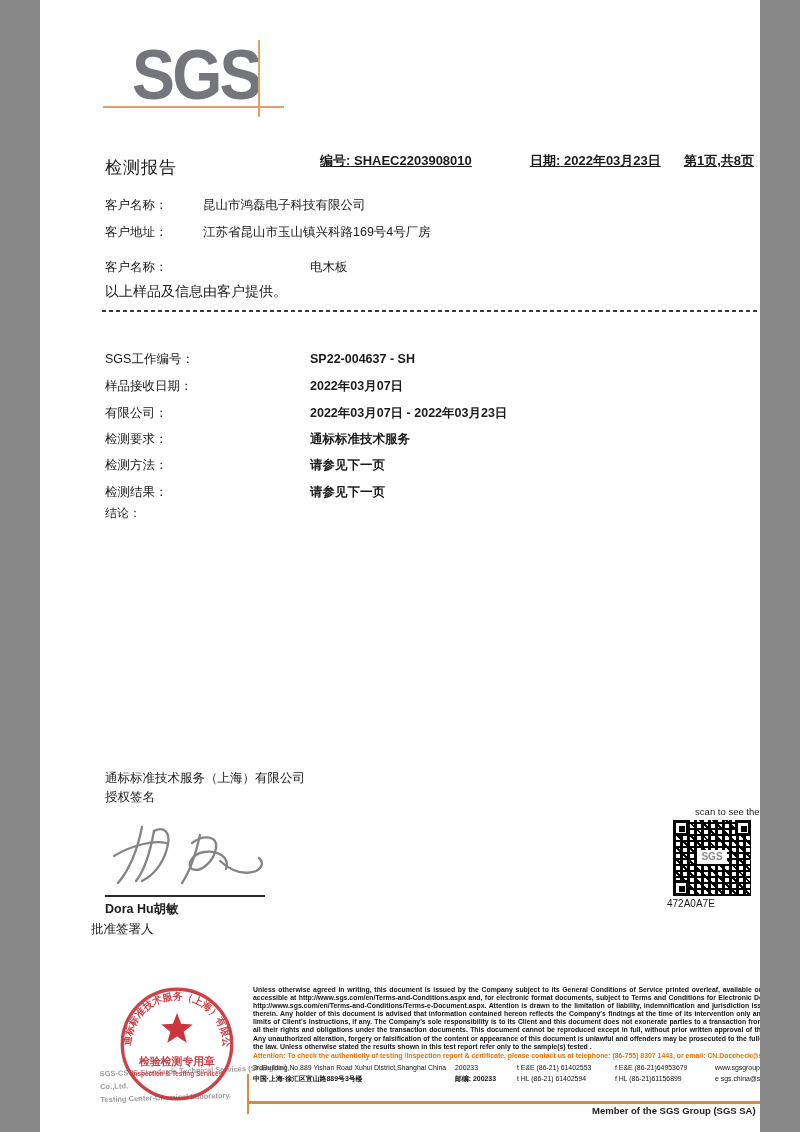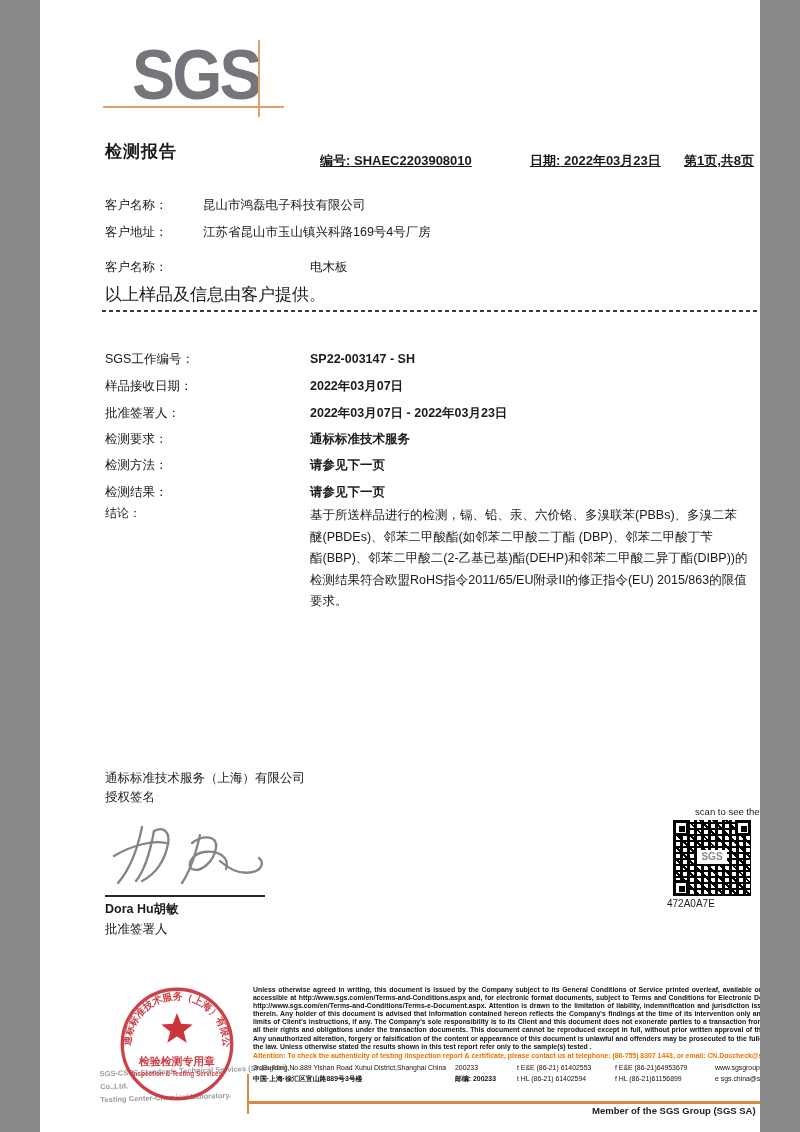--- a/index.html
+++ b/index.html
@@ -7,44 +7,44 @@
         font-family:"Liberation Sans", sans-serif;color:#1a1a1a;overflow:hidden;}
 
   
   .logo-text{position:absolute;left:92px;top:40px;font-size:70px;font-weight:700;
              color:#75767b;letter-spacing:-3px;transform:scaleX(.92);transform-origin:left;
              line-height:70px;}
   .logo-hline{position:absolute;left:63px;top:106px;width:181px;height:2px;background:#dfa06b;}
   .logo-vline{position:absolute;left:218px;top:40px;width:2px;height:77px;background:#dfa06b;}
 
   
-  .report-title{position:absolute;left:65px;top:140px;font-size:17px;font-weight:700;letter-spacing:1px;}
+  .report-title{position:absolute;left:65px;top:156px;font-size:17px;font-weight:400;letter-spacing:1px;}
   .hdr{position:absolute;top:152px;font-size:13px;font-weight:600;text-decoration:underline;}
   .hdr-no{left:280px;} .hdr-date{left:490px;} .hdr-page{left:644px;text-align:right;}
 
   
   .row{position:absolute;left:65px;right:40px;font-size:12.5px;line-height:15px;}
   .row .lab{position:absolute;left:0;}
   .row .val-c{position:absolute;left:98px;}
   .row .val-o{position:absolute;left:205px;font-weight:600;}
-  .note{position:absolute;left:65px;top:283px;font-size:17px;}
+  .note{position:absolute;left:65px;top:283px;font-size:14px;}
 
   .dashes{position:absolute;left:62px;top:310px;width:696px;height:2px;
           background:repeating-linear-gradient(90deg,#3a3a3a 0 4px,transparent 4px 7px);}
 
   
   .concl-lines{position:absolute;left:270px;top:505px;width:490px;font-size:12.5px;line-height:21.5px;}
   .concl-lab{position:absolute;left:65px;top:505px;font-size:12px;}
 
   
   .sig-company{position:absolute;left:65px;top:769px;font-size:12.5px;line-height:19px;}
   .sig-svg{position:absolute;left:68px;top:812px;}
   .sig-line{position:absolute;left:65px;top:895px;width:160px;height:2px;background:#2a2a2a;}
   .sig-name{position:absolute;left:65px;top:901px;font-size:12.5px;font-weight:600;text-align:center;}
-  .sig-title{position:absolute;left:65px;top:921px;font-size:12.5px;}
+  .sig-title{position:absolute;left:51px;top:921px;font-size:12.5px;}
 
   
   .qr-caption{position:absolute;left:627px;top:806px;width:120px;font-size:9.5px;text-align:right;}
   .qr{position:absolute;left:633px;top:820px;width:78px;height:76px;background:#fff;
       background-image:
         repeating-linear-gradient(90deg,#000 0 3px,transparent 3px 7px),
         repeating-linear-gradient(0deg,#000 0 2px,transparent 2px 6px),
         repeating-linear-gradient(45deg,#000 0 2px,transparent 2px 9px);}
   .finder{position:absolute;width:16px;height:16px;border:3px solid #000;background:#fff;box-sizing:border-box;}
   .finder::after{content:"";position:absolute;left:3px;top:3px;width:4px;height:4px;background:#000;border:1px solid #000;}
@@ -102,51 +102,44 @@
   <div class="row" style="top:260px">
     <span class="lab">客户名称：</span>
     <span class="val-o" style="font-weight:400">电木板</span>
   </div>
   <div class="note">以上样品及信息由客户提供。</div>
 
   <div class="dashes"></div>
 
   <div class="row" style="top:352px">
     <span class="lab">SGS工作编号：</span>
-    <span class="val-o">SP22-003147 - SH</span>
+    <span class="val-o">SP22-004637 - SH</span>
   </div>
   <div class="row" style="top:379px">
     <span class="lab">样品接收日期：</span>
     <span class="val-o">2022年03月07日</span>
   </div>
   <div class="row" style="top:406px">
-    <span class="lab">批准签署人：</span>
+    <span class="lab">有限公司：</span>
     <span class="val-o">2022年03月07日 - 2022年03月23日</span>
   </div>
   <div class="row" style="top:432px">
     <span class="lab">检测要求：</span>
     <span class="val-o">通标标准技术服务</span>
   </div>
   <div class="row" style="top:458px">
     <span class="lab">检测方法：</span>
     <span class="val-o">请参见下一页</span>
   </div>
   <div class="row" style="top:485px">
     <span class="lab">检测结果：</span>
     <span class="val-o">请参见下一页</span>
   </div>
 
   <div class="concl-lab">结论：</div>
-  <div class="concl-lines">
-    <div>基于所送样品进行的检测，镉、铅、汞、六价铬、多溴联苯(PBBs)、多溴二苯</div>
-    <div>醚(PBDEs)、邻苯二甲酸酯(如邻苯二甲酸二丁酯 (DBP)、邻苯二甲酸丁苄</div>
-    <div>酯(BBP)、邻苯二甲酸二(2-乙基已基)酯(DEHP)和邻苯二甲酸二异丁酯(DIBP))的</div>
-    <div>检测结果符合欧盟RoHS指令2011/65/EU附录II的修正指令(EU) 2015/863的限值</div>
-    <div>要求。</div>
-  </div>
 
   <div class="sig-company">
     <div>通标标准技术服务（上海）有限公司</div>
     <div>授权签名</div>
   </div>
   <svg class="sig-svg" width="170" height="85" viewBox="0 0 170 85">
     <g fill="none" stroke="#6f6f6f" stroke-width="2.3" stroke-linecap="round" opacity="0.85">
       <path d="M6,44 C24,33 46,28 58,31"></path>
       <path d="M34,15 C30,35 22,57 10,71"></path>
       <path d="M46,19 C42,41 36,59 28,69"></path>

